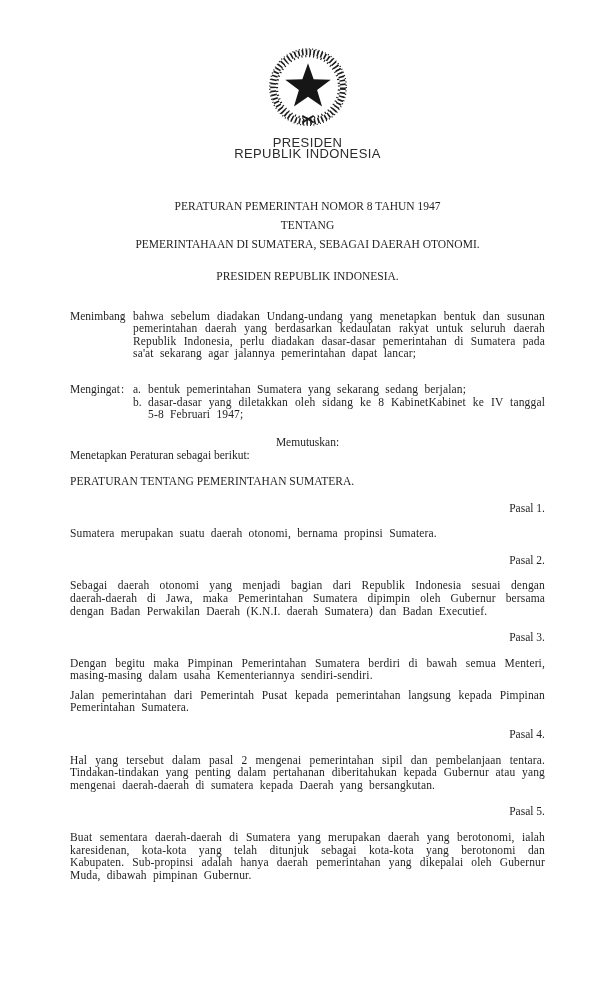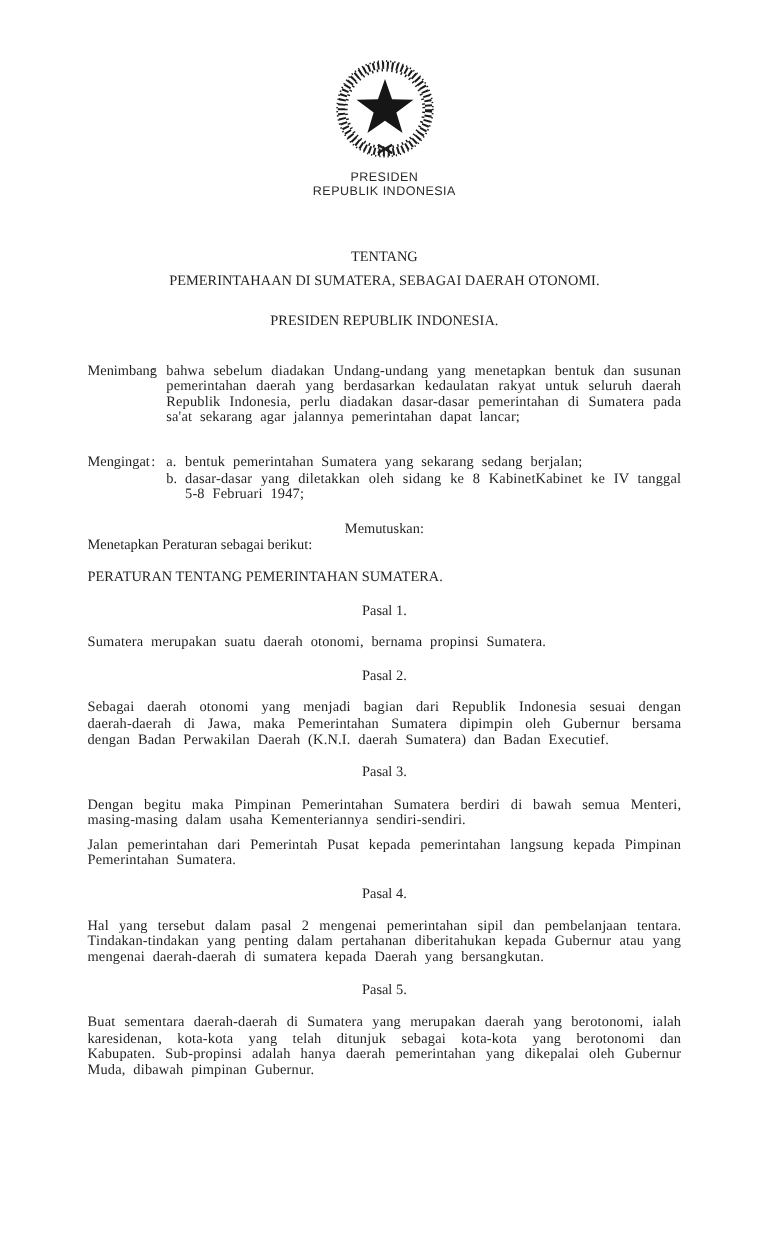--- a/index.html
+++ b/index.html
@@ -13,40 +13,40 @@
     color:#1f1f1f;
     font-size:11.5px;
     line-height:12.6px;
   }
   .emblem{width:92px;margin:0 auto;text-align:center;}
   .emblem svg{display:block;margin:0 auto;}
   .org{
     margin-top:4px;
     text-align:center;
     font-family:"Liberation Sans","DejaVu Sans",sans-serif;
-    font-size:10px;
+    font-size:13px;
     line-height:11px;
     letter-spacing:.4px;
     color:#2b2b2b;
   }
   .title-block{margin-top:38px;text-align:center;}
   .title-block div{line-height:19px;}
   .preamble-heading{margin-top:16px;text-align:center;}
   .clause{display:grid;grid-template-columns:51px 12px 1fr;}
   .clause-menimbang{margin-top:27px;}
   .clause-mengingat{margin-top:23px;}
   .just{text-align:justify;word-spacing:3.2px;letter-spacing:.15px;}
   .ri{display:flex;}
   .ri-marker{flex:none;width:15px;}
   .ri-text{flex:1;}
   .center-line{text-align:center;font-family:Liberation Serif, serif;}
   .decision{margin-top:15px;}
   .enactment{margin-top:1px;}
   .reg-title{margin-top:13px;}
-  .art-heading{text-align:center;margin-top:14px;}
+  .art-heading{text-align:right;margin-top:14px;}
   .para{margin-top:13px;}
   .para + .para{margin-top:7px;}
 </style>
 </head>
 <body>
 
 <div class="page">
 
   <div class="emblem">
     <svg width="92" height="88" viewBox="0 0 96 92" aria-hidden="true">
@@ -60,20 +60,21 @@
       <polygon fill="#161616" points="48,19 53.9,35.9 71.8,36.3 57.5,47.1 62.7,64.2 48,54 33.3,64.2 38.5,47.1 24.2,36.3 42.1,35.9"></polygon>
     </svg>
   </div>
 
   <div class="org">
     <div>PRESIDEN</div>
     <div>REPUBLIK INDONESIA</div>
   </div>
 
   <div class="title-block">
+    <div>PERATURAN PEMERINTAH NOMOR 8 TAHUN 1947</div>
     <div>TENTANG</div>
     <div>PEMERINTAHAAN DI SUMATERA, SEBAGAI DAERAH OTONOMI.</div>
   </div>
 
   <div class="preamble-heading">PRESIDEN REPUBLIK INDONESIA.</div>
 
   <div class="clause clause-menimbang">
     <div>Menimbang</div>
     <div>:</div>
     <div class="just">bahwa sebelum diadakan Undang-undang yang menetapkan bentuk dan susunan pemerintahan daerah yang berdasarkan kedaulatan rakyat untuk seluruh daerah Republik Indonesia, perlu diadakan dasar-dasar pemerintahan di Sumatera pada sa'at sekarang agar jalannya pemerintahan dapat lancar;</div>

